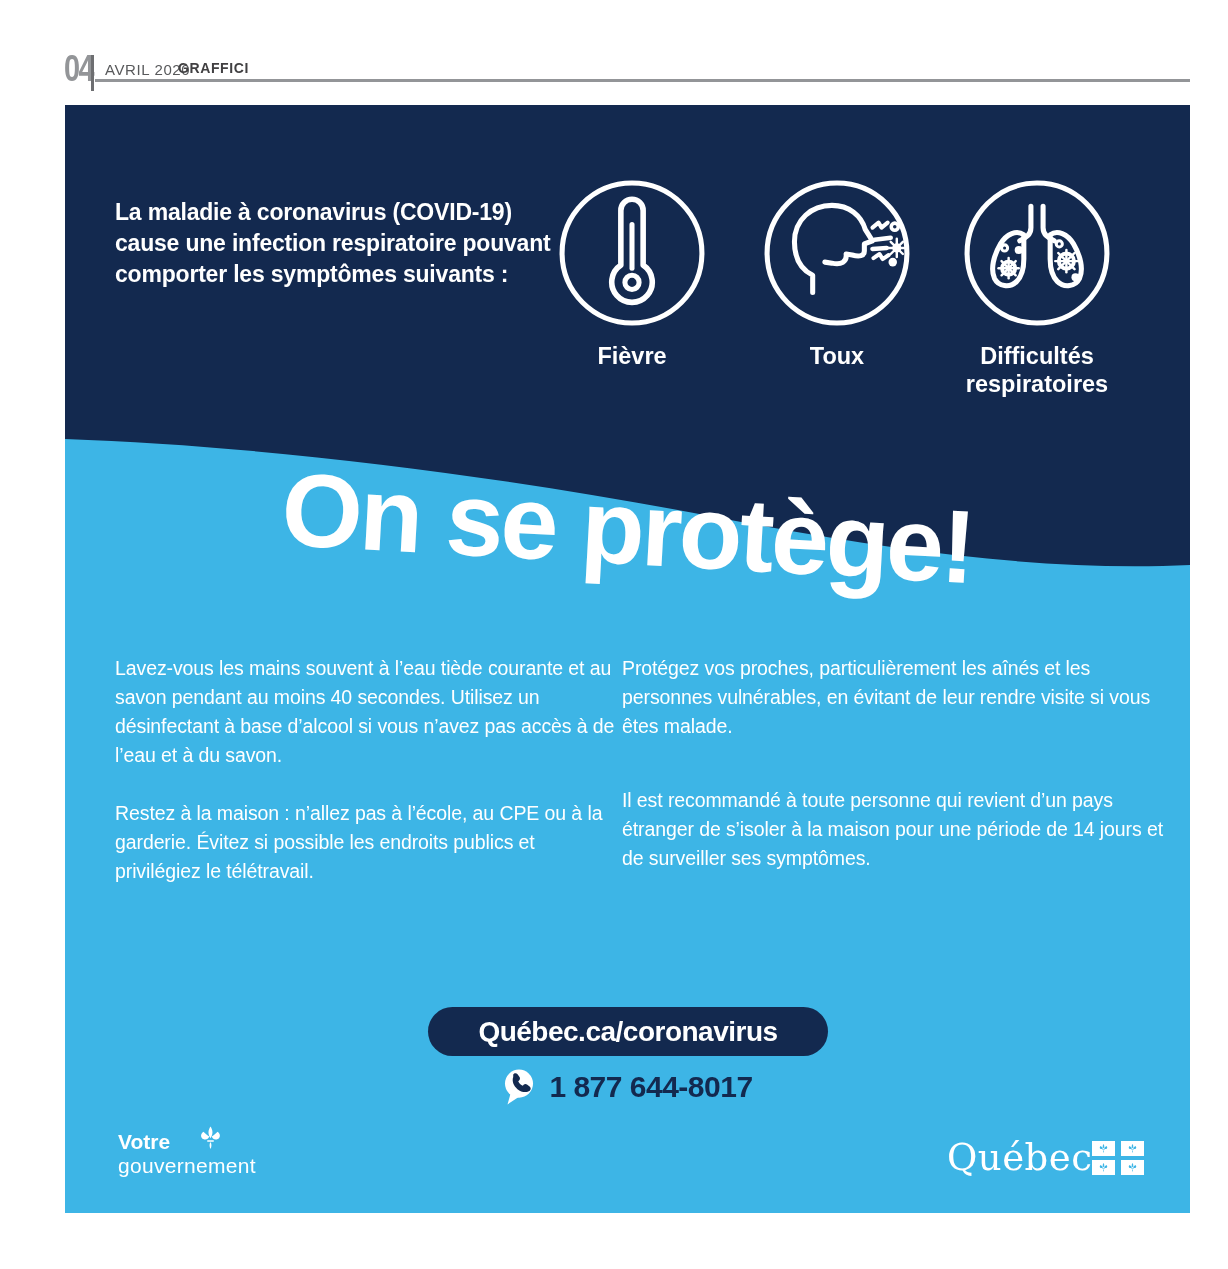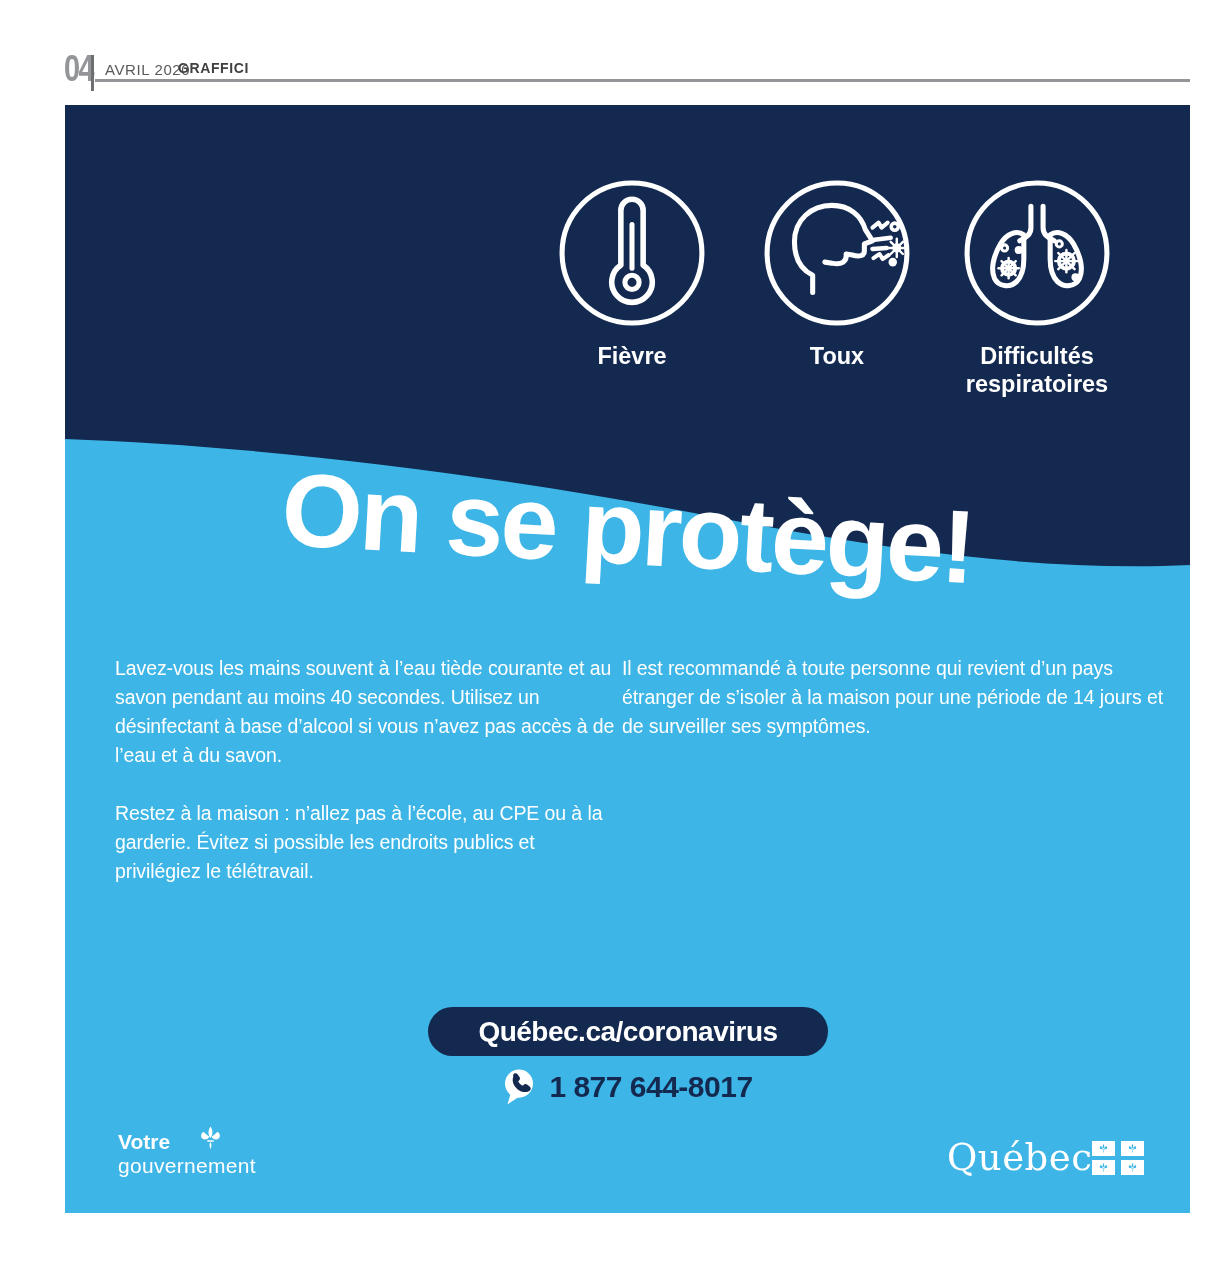--- a/index.html
+++ b/index.html
@@ -101,20 +101,21 @@
   <div class="pub">GRAFFICI</div>
   <div class="rule"></div>
 </div>
 
 <div class="banner">
 
   <svg class="wave" viewBox="0 0 1125 480" preserveAspectRatio="none">
     <path d="M0 0 H1125 V460 C980 467 820 445 645 411 C430 370 200 341 0 334 Z" fill="#13294f"></path>
   </svg>
 
+  <div class="intro">La maladie à coronavirus (COVID-19) cause une infection respiratoire pouvant comporter les symptômes suivants :</div>
 
   <div class="sym sym1">
     <svg class="badge" viewBox="0 0 150 150">
       <circle class="ic" cx="75" cy="75" r="69" stroke-width="5"></circle>
       <path class="ic" d="M64 33 a11 11 0 0 1 22 0 V87 a20 20 0 1 1 -22 0 Z" stroke-width="5.5"></path>
       <line class="ic" x1="75" y1="47" x2="75" y2="90" stroke-width="5"></line>
       <circle class="ic" cx="75" cy="104" r="7" stroke-width="5"></circle>
     </svg>
     <div class="slabel">Fièvre</div>
   </div>
@@ -169,20 +170,21 @@
     <div class="slabel">Difficultés respiratoires</div>
   </div>
 
   <div class="headline">On se protège!</div>
 
   <div class="col col-left">
     <p><b>Lavez-vous les mains</b><span> souvent à l’eau tiède courante et au savon pendant au moins 40 secondes. Utilisez un désinfectant à base d’alcool si vous n’avez pas accès à de l’eau et à du savon.</span></p>
     <p><b>Restez à la maison</b><span> : n’allez pas à l’école, au CPE ou à la garderie. Évitez si possible les endroits publics et privilégiez le télétravail.</span></p>
   </div>
   <div class="col col-right">
+    <p><b>Protégez vos proches</b><span>, particulièrement les aînés et les personnes vulnérables, en évitant de leur rendre visite si vous êtes malade.</span></p>
     <p><b></b><span>Il est recommandé à toute personne qui revient d’un pays étranger de s’isoler à la maison pour une période de 14 jours et de surveiller ses symptômes.</span></p>
   </div>
 
   <div class="cta-pill">Québec.ca/coronavirus</div>
 
   <div class="phone-row">
     <svg viewBox="0 0 40 44">
       <circle cx="20" cy="18" r="16.5" fill="#fff"></circle>
       <path d="M10 30 L6.5 42.5 L21 33 Z" fill="#fff"></path>
       <path fill="#13294f" d="M13.2 10.3 c-1.8 4.8 0.5 10.6 5 14.2 c4.5 3.6 10.7 4.6 14.4 1.8 c1.6 -1.2 1.5 -3.6 -0.1 -4.9 l-3.1 -2.4 c-1.2 -1 -3 -0.8 -4 0.4 l-0.9 1 c-2.4 -1 -4.4 -2.9 -5.4 -5.3 l1 -0.8 c1.2 -1 1.4 -2.8 0.5 -4 l-2.3 -3.2 c-1.3 -1.8 -3.9 -1.7 -5.1 0.2 z"></path>

